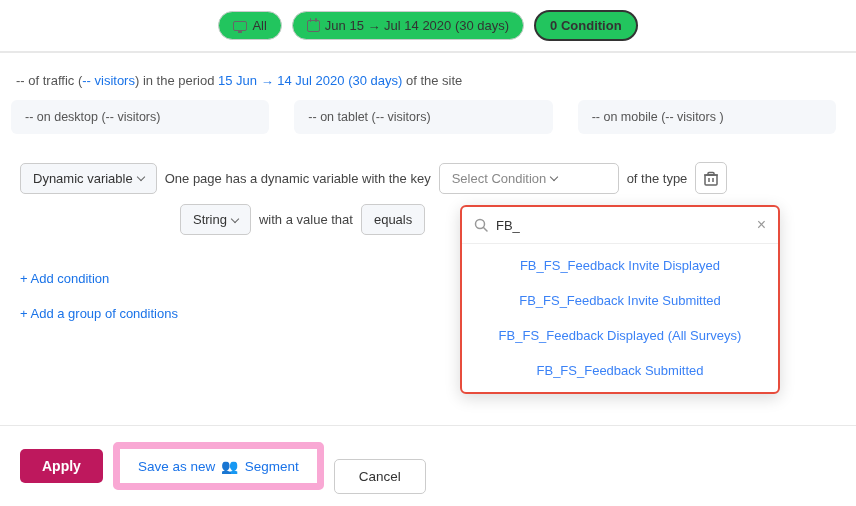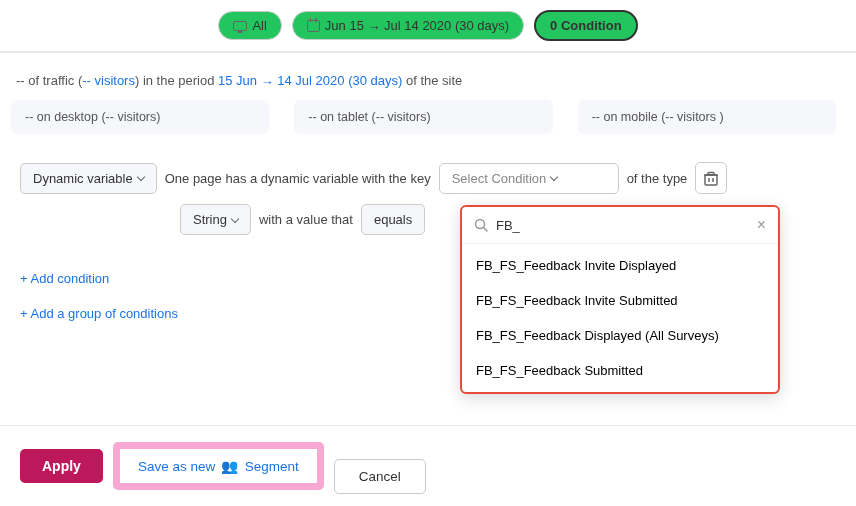--- a/index.html
+++ b/index.html
@@ -236,22 +236,23 @@
       color: #999;
       font-size: 16px;
       line-height: 1;
     }
     .dropdown-list {
       padding: 4px 0;
     }
     .dropdown-item {
       padding: 10px 14px;
       font-size: 13px;
-      color: #000000;
-      cursor: pointer;
+      color: #3b82f6;
+      cursor: pointer;
+      text-align: center;
     }
 
     
     .bottom-actions {
       position: absolute;
       bottom: 0;
       left: 0;
       right: 0;
       padding: 12px 20px;
       display: flex;

